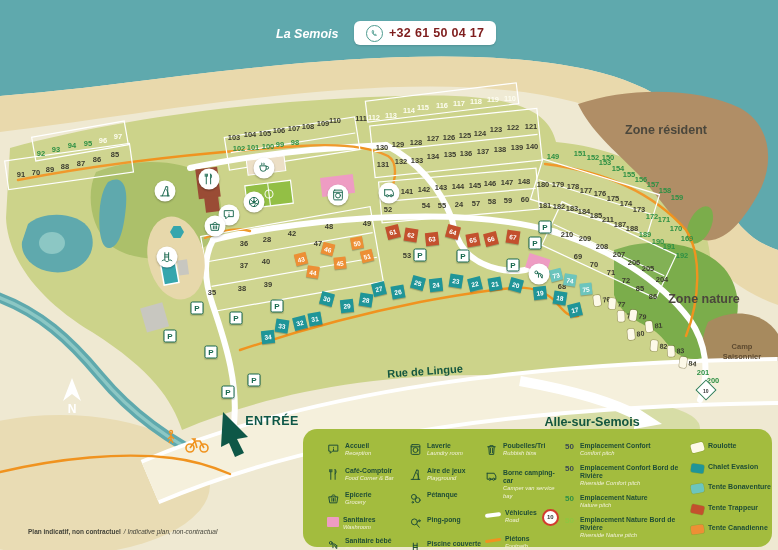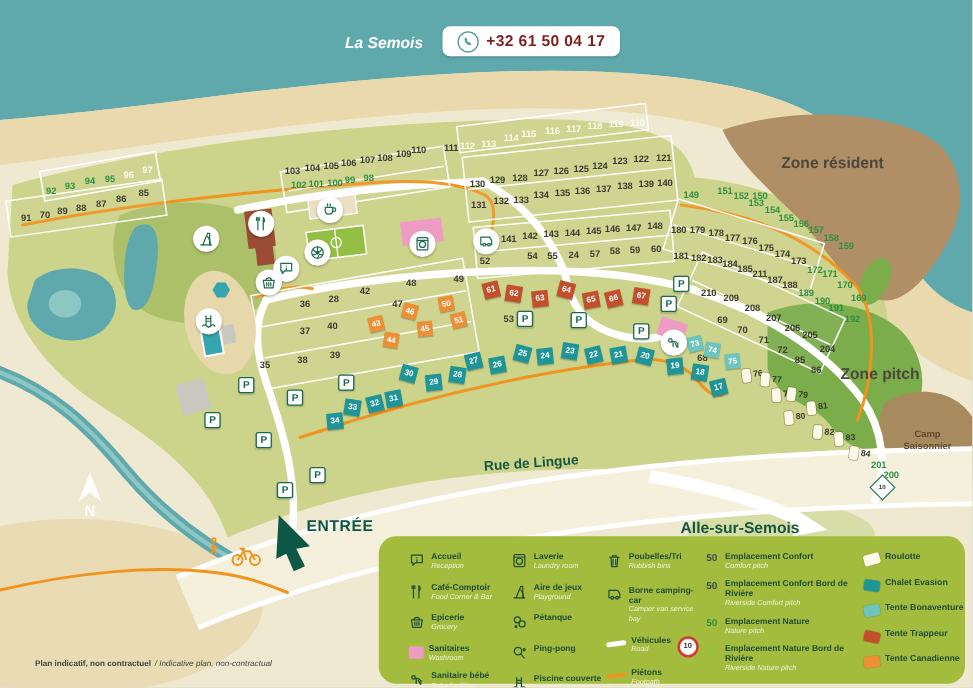--- a/index.html
+++ b/index.html
@@ -465,21 +465,21 @@
 <div class="phone-badge">
   <span class="phone-icon">
     <svg viewBox="0 0 24 24" fill="none" stroke="currentColor" stroke-width="2.4" stroke-linecap="round">
           <path d="M7 4c-2 2-2 5 1 9s6 5 9 4l-2.5-3.5-2.5 1c-1.5-1-2.5-2-3.5-3.5l1-2.5z"></path>
         </svg>
   </span>
   <span class="phone-num">+32 61 50 04 17</span>
 </div>
 
 <div class="maplbl lbl-resident" style="left:666px;top:130px;">Zone résident</div>
-<div class="maplbl lbl-nature" style="left:704px;top:299px;">Zone pitch</div>
+<div class="maplbl lbl-nature" style="left:704px;top:299px;">Zone nature</div>
 <div class="maplbl lbl-seasonal" style="left:742px;top:352px;">
   <span>Camp</span><br>
   <span>Saisonnier</span>
 </div>
 <div class="maplbl lbl-street" style="left:425px;top:371px;">Rue de Lingue</div>
 <div class="maplbl lbl-dest" style="left:592px;top:422px;">Alle-sur-Semois</div>
 <div class="maplbl lbl-entrance" style="left:272px;top:421px;">ENTRÉE</div>
 <div class="maplbl lbl-n" style="left:72px;top:409px;">N</div>
 <div class="diamond-sign" style="left:706px;top:390px;">
       <span>10</span>

